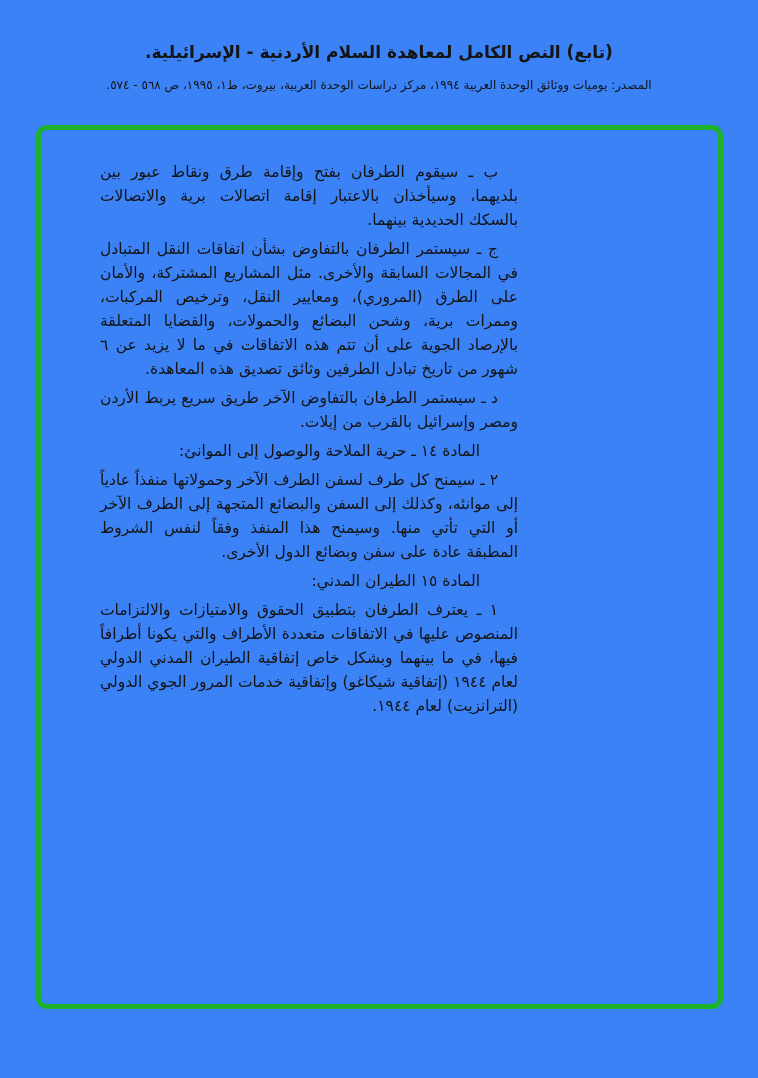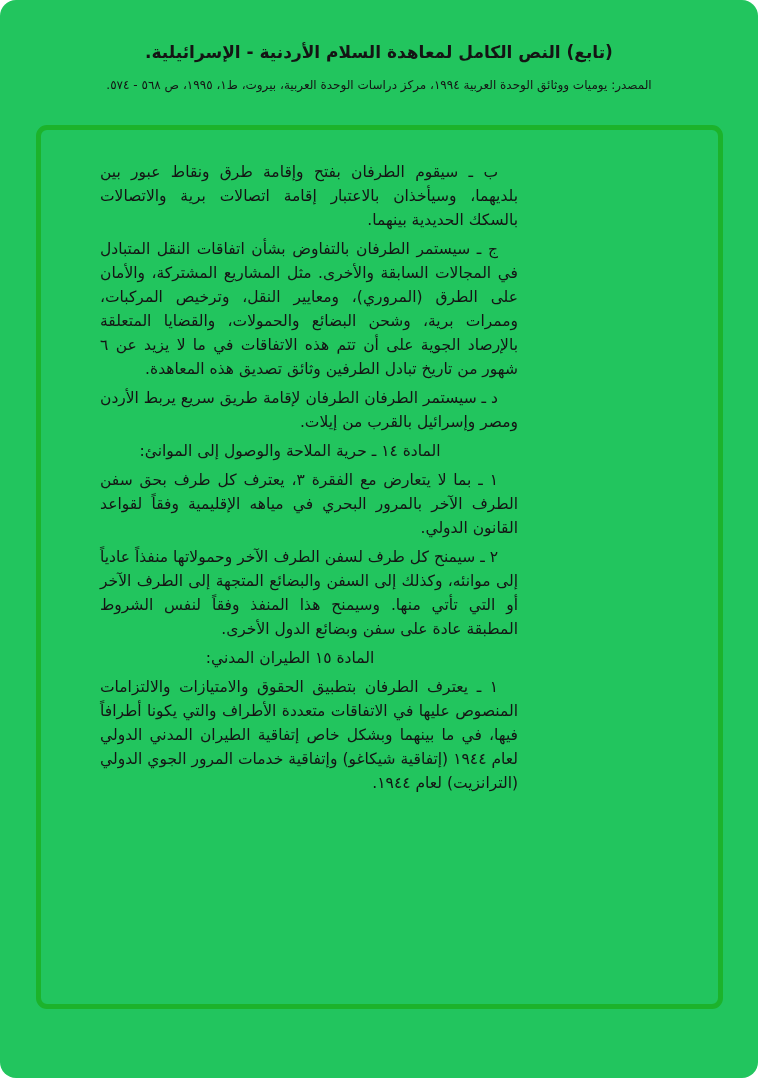--- a/index.html
+++ b/index.html
@@ -59,39 +59,38 @@
     text-align: justify;
   }
   .para {
     margin: 0 8px 5px 0;
   }
   .para.clause {
     text-align: justify;
     text-indent: 20px;
   }
   .para.heading {
-    text-align: center;
+    text-align: right;
     text-indent: 38px;
   }
 </style>
 </head>
 <body>
 
-<div class="page" style="color: rgb(20, 20, 20); background: #22c55e; border-radius: 16px;">
+<div class="page" style="color: rgb(20, 20, 20); background: #3b82f6;">
 
   <div class="doc-title">(تابع) النص الكامل لمعاهدة السلام الأردنية - الإسرائيلية.</div>
 
   <div class="doc-source">المصدر: يوميات ووثائق الوحدة العربية ١٩٩٤، مركز دراسات الوحدة العربية، بيروت، ط١، ١٩٩٥، ص ٥٦٨ - ٥٧٤.</div>
 
   <div class="green-box" style="border-color: rgb(28, 179, 43);"></div>
 
   <div class="text-col">
       <div class="para clause">ب ـ سيقوم الطرفان بفتح وإقامة طرق ونقاط عبور بين بلديهما، وسيأخذان بالاعتبار إقامة اتصالات برية والاتصالات بالسكك الحديدية بينهما.</div>
       <div class="para clause">ج ـ سيستمر الطرفان بالتفاوض بشأن اتفاقات النقل المتبادل في المجالات السابقة والأخرى. مثل المشاريع المشتركة، والأمان على الطرق (المروري)، ومعايير النقل، وترخيص المركبات، وممرات برية، وشحن البضائع والحمولات، والقضايا المتعلقة بالإرصاد الجوية على أن تتم هذه الاتفاقات في ما لا يزيد عن ٦ شهور من تاريخ تبادل الطرفين وثائق تصديق هذه المعاهدة.</div>
-      <div class="para clause">د ـ سيستمر الطرفان الطرفان لإقامة طريق سريع يربط الأردن ومصر وإسرائيل بالقرب من إيلات.</div>
+      <div class="para clause">د ـ سيستمر الطرفان بالتفاوض الآخر طريق سريع يربط الأردن ومصر وإسرائيل بالقرب من إيلات.</div>
       <div class="para heading">المادة ١٤ ـ حرية الملاحة والوصول إلى الموانئ:</div>
-      <div class="para clause">١ ـ بما لا يتعارض مع الفقرة ٣، يعترف كل طرف بحق سفن الطرف الآخر بالمرور البحري في مياهه الإقليمية وفقاً لقواعد القانون الدولي.</div>
       <div class="para clause">٢ ـ سيمنح كل طرف لسفن الطرف الآخر وحمولاتها منفذاً عادياً إلى موانئه، وكذلك إلى السفن والبضائع المتجهة إلى الطرف الآخر أو التي تأتي منها. وسيمنح هذا المنفذ وفقاً لنفس الشروط المطبقة عادة على سفن وبضائع الدول الأخرى.</div>
       <div class="para heading">المادة ١٥ الطيران المدني:</div>
       <div class="para clause">١ ـ يعترف الطرفان بتطبيق الحقوق والامتيازات والالتزامات المنصوص عليها في الاتفاقات متعددة الأطراف والتي يكونا أطرافاً فيها، في ما بينهما وبشكل خاص إتفاقية الطيران المدني الدولي لعام ١٩٤٤ (إتفاقية شيكاغو) وإتفاقية خدمات المرور الجوي الدولي (الترانزيت) لعام ١٩٤٤.</div>
     </div>
 
 </div>
 
 </body></html>

